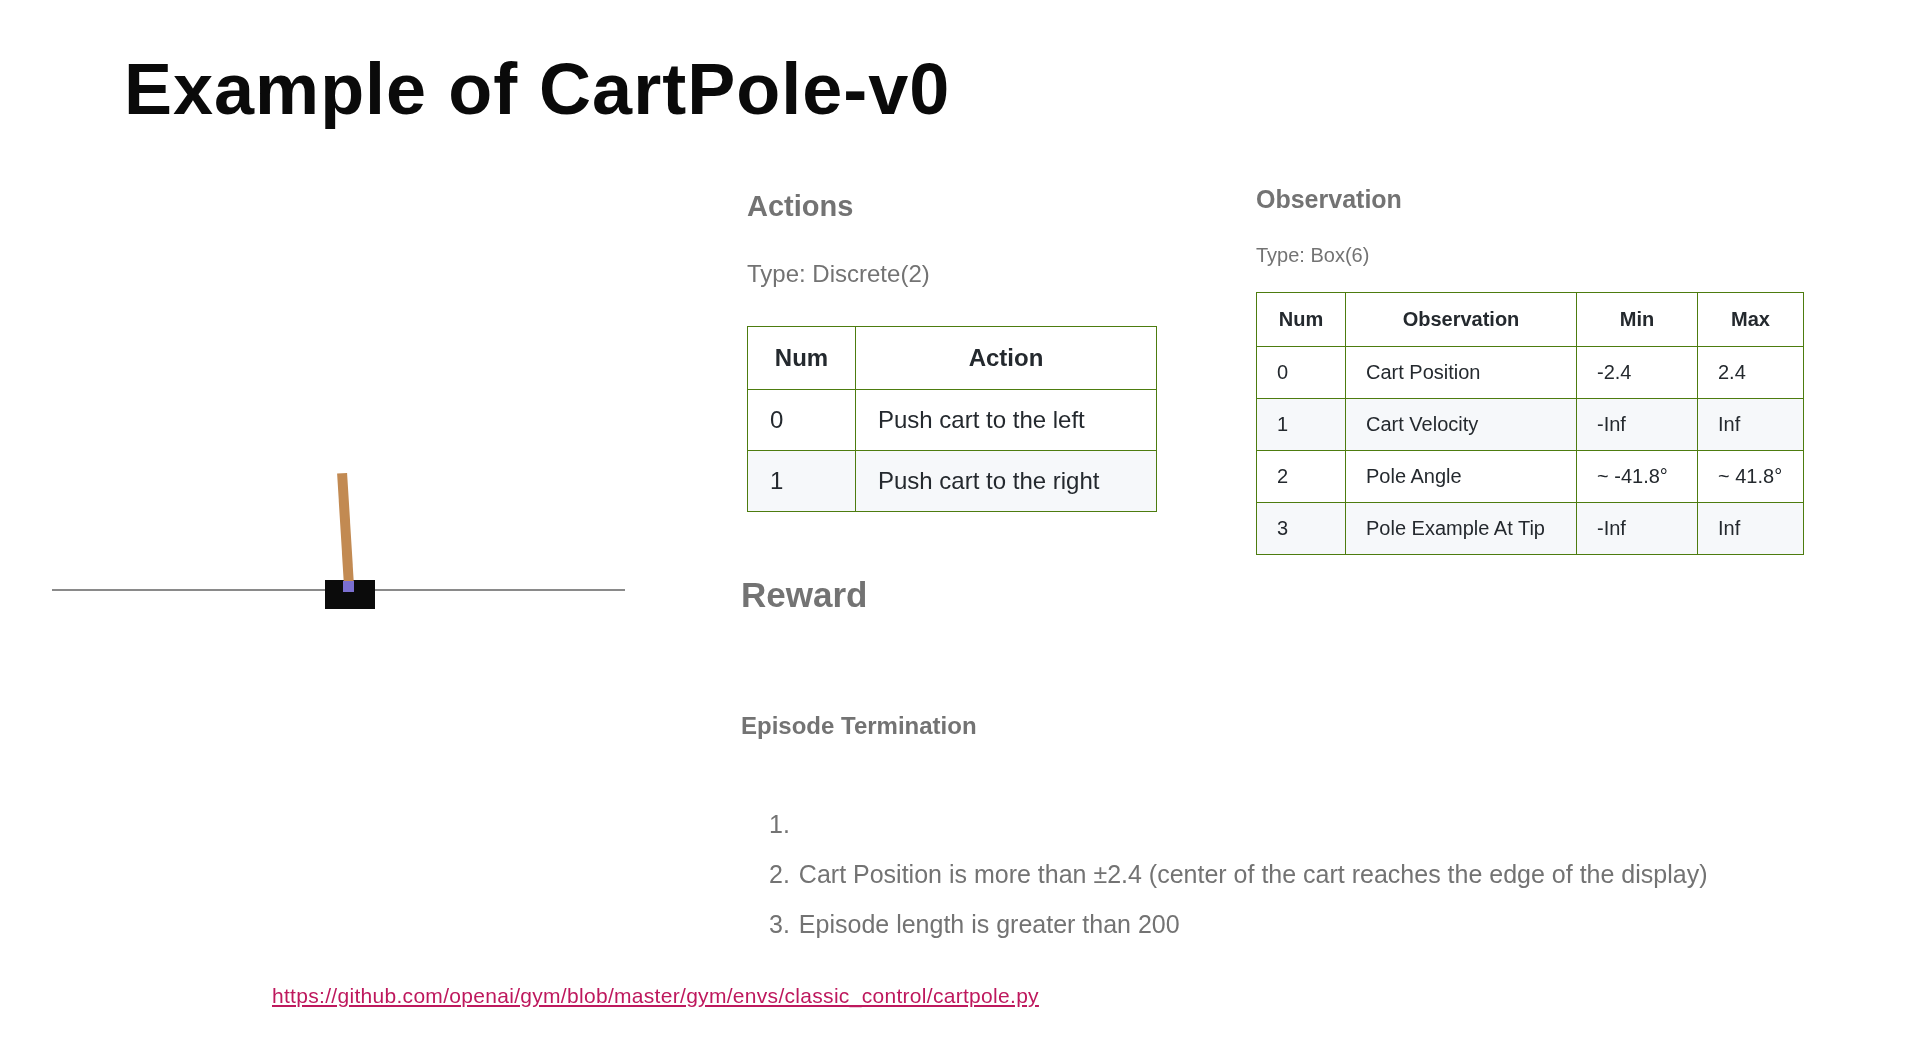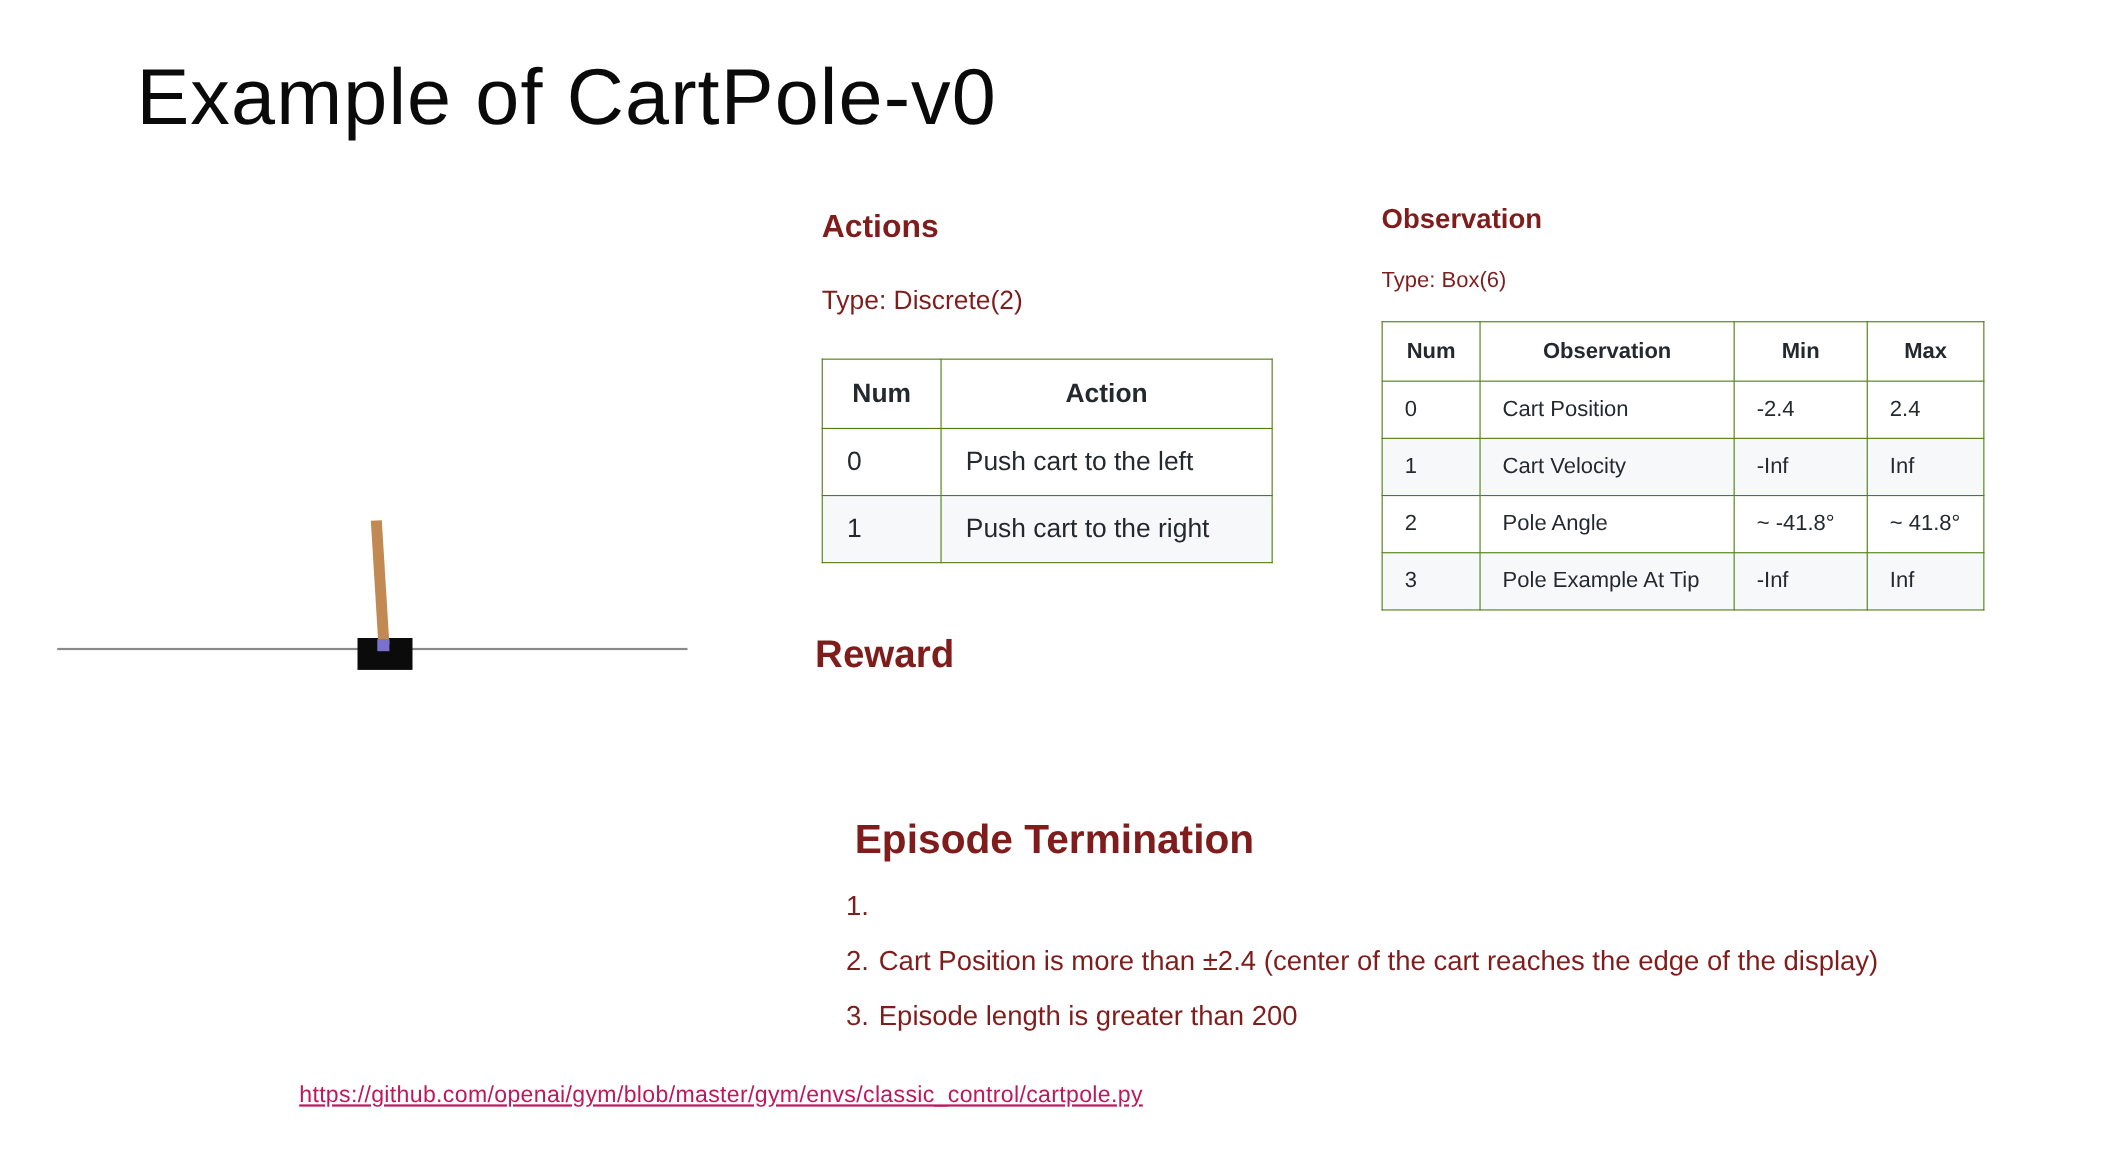--- a/index.html
+++ b/index.html
@@ -4,35 +4,35 @@
 <style>
   html,body { margin:0; padding:0; background:#ffffff; }
   #slide {
     position:relative; width:1920px; height:1056px; background:#ffffff;
     font-family:"Liberation Sans", sans-serif; overflow:hidden;
   }
   .abs { position:absolute; }
 
   
   #page-title {
-    left:124px; top:48px; font-size:72px; font-weight:400;
+    left:124px; top:48px; font-size:72px; font-weight:700;
     color:#0a0a0a; letter-spacing:1px; white-space:nowrap;
   }
 
   
   #track-line { left:52px; top:589px; width:573px; height:2px; background:#8a8a8a; }
   #cart-body  { left:325px; top:580px; width:50px; height:29px; background:#0b0b0b; }
   #cart-pole  {
     left:344px; top:473px; width:10px; height:113px; background:#c28a52;
     transform:rotate(-3.5deg); transform-origin:50% 100%;
   }
   #pole-axle  { left:343px; top:581px; width:11px; height:11px; background:#7b6fd0; }
 
   
-  .gh { color:#7f1d1d; }
+  .gh { color:#737373; }
   .sec-h { font-weight:bold; white-space:nowrap; }
 
   #actions-heading { left:747px; top:190px; font-size:29px; }
   #actions-type    { left:747px; top:260px; font-size:24px;text-align:center; }
   #actions-table   { left:747px; top:326px; }
 
   #obs-heading { left:1256px; top:185px; font-size:25px; }
   #obs-type    { left:1256px; top:244px; font-size:20px; }
   #obs-table   { left:1256px; top:292px; }
 
@@ -43,21 +43,21 @@
 
   #actions-table th { font-size:24px; padding:17px 0; }
   #actions-table td { font-size:24px; padding:16px 0 16px 22px; text-align:left; }
 
   #obs-table th { font-size:20px; padding:15px 0; }
   #obs-table td { font-size:20px; padding:14px 0 14px 20px; text-align:left; }
 
   #reward-heading { left:741px; top:575px; font-size:35px;text-align:center; }
   #reward-body    { left:741px; top:658px; font-size:28px; white-space:nowrap; }
 
-  #termination-heading { left:741px; top:742px; font-size:37px;margin-left:36px; }
+  #termination-heading { left:741px; top:712px; font-size:24px; }
   #termination-list    { left:769px; top:810px; font-size:25px; }
   .term-item { display:flex; margin-bottom:21px; white-space:nowrap; }
   .term-num  { margin-right:9px; }
 
   #source-link {
     left:272px; top:984px; font-size:21px; color:#be185d;
     text-decoration:underline; white-space:nowrap; cursor:pointer;
     letter-spacing:0.3px;
   }
 </style>

